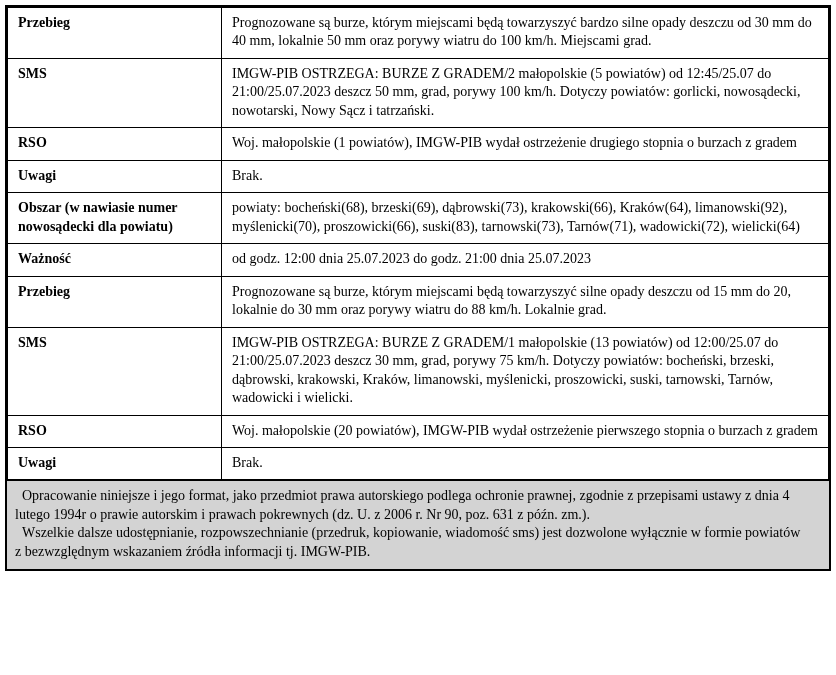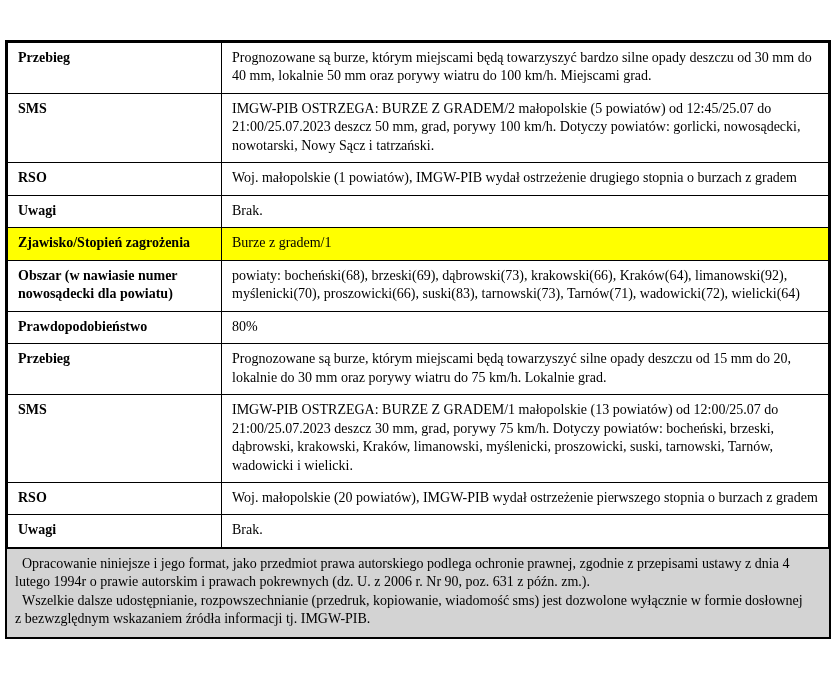--- a/index.html
+++ b/index.html
@@ -11,21 +11,20 @@
   }
   .page {
     width: 836px;
     height: 675px;
     padding: 5px;
     overflow: hidden;
   }
   .doc-frame {
     width: 826px;
     border: 2px solid #000000;
-    margin-top: 35px;
   }
   table.warning-table {
     width: 100%;
     border-collapse: collapse;
     table-layout: fixed;
   }
   table.warning-table td {
     border: 1px solid #000000;
     vertical-align: top;
     font-size: 14px;
@@ -67,50 +66,46 @@
           <td class="value-cell">IMGW-PIB OSTRZEGA: BURZE Z GRADEM/2 małopolskie (5 powiatów) od 12:45/25.07 do 21:00/25.07.2023 deszcz 50 mm, grad, porywy 100 km/h. Dotyczy powiatów: gorlicki, nowosądecki, nowotarski, Nowy Sącz i tatrzański.</td>
         </tr>
         <tr>
           <td class="label-cell">RSO</td>
           <td class="value-cell">Woj. małopolskie (1 powiatów), IMGW-PIB wydał ostrzeżenie drugiego stopnia o burzach z gradem</td>
         </tr>
         <tr>
           <td class="label-cell">Uwagi</td>
           <td class="value-cell">Brak.</td>
         </tr>
-        <tr class="highlight">
-          <td class="label-cell" style="background: rgb(255, 255, 0);">Zjawisko/Stopień zagrożenia</td>
-          <td class="value-cell" style="background: rgb(255, 255, 0);">Burze z gradem/1</td>
-        </tr>
         <tr>
           <td class="label-cell">Obszar (w nawiasie numer nowosądecki dla powiatu)</td>
           <td class="value-cell">powiaty: bocheński(68), brzeski(69), dąbrowski(73), krakowski(66), Kraków(64), limanowski(92), myślenicki(70),  proszowicki(66), suski(83), tarnowski(73), Tarnów(71), wadowicki(72), wielicki(64)</td>
         </tr>
         <tr>
-          <td class="label-cell">Prawdopodobieństwo</td>
-          <td class="value-cell">80%</td>
+          <td class="label-cell">Ważność</td>
+          <td class="value-cell">od godz. 12:00 dnia 25.07.2023 do godz. 21:00 dnia 25.07.2023</td>
         </tr>
         <tr>
           <td class="label-cell">Przebieg</td>
-          <td class="value-cell">Prognozowane są burze, którym miejscami będą towarzyszyć  silne opady deszczu od 15 mm do 20, lokalnie do 30 mm oraz porywy wiatru do 75 km/h. Lokalnie grad.</td>
+          <td class="value-cell">Prognozowane są burze, którym miejscami będą towarzyszyć  silne opady deszczu od 15 mm do 20, lokalnie do 30 mm oraz porywy wiatru do 88 km/h. Lokalnie grad.</td>
         </tr>
         <tr>
           <td class="label-cell">SMS</td>
           <td class="value-cell">IMGW-PIB OSTRZEGA: BURZE Z GRADEM/1 małopolskie (13 powiatów) od 12:00/25.07 do 21:00/25.07.2023 deszcz 30 mm, grad, porywy 75 km/h. Dotyczy powiatów: bocheński, brzeski, dąbrowski, krakowski, Kraków, limanowski, myślenicki,  proszowicki, suski, tarnowski, Tarnów, wadowicki i wielicki.</td>
         </tr>
         <tr>
           <td class="label-cell">RSO</td>
           <td class="value-cell">Woj. małopolskie (20 powiatów), IMGW-PIB wydał ostrzeżenie pierwszego stopnia o burzach z gradem</td>
         </tr>
         <tr>
           <td class="label-cell">Uwagi</td>
           <td class="value-cell">Brak.</td>
         </tr>
       </tbody>
     </table>
 
     <div class="footer-note" style="background: rgb(211, 211, 211);">
       <p>Opracowanie niniejsze i jego format, jako przedmiot prawa autorskiego podlega ochronie prawnej, zgodnie z przepisami ustawy z dnia 4 lutego 1994r o prawie autorskim i prawach pokrewnych (dz. U. z 2006 r. Nr 90, poz. 631 z późn.  zm.).</p>
-      <p>Wszelkie dalsze udostępnianie, rozpowszechnianie (przedruk, kopiowanie, wiadomość   sms) jest dozwolone wyłącznie w formie dosłownej z bezwzględnym wskazaniem źródła  informacji tj. IMGW-PIB.</p>
+      <p>Wszelkie dalsze udostępnianie, rozpowszechnianie (przedruk, kopiowanie, wiadomość   sms) jest dozwolone wyłącznie w formie powiatów z bezwzględnym wskazaniem źródła  informacji tj. IMGW-PIB.</p>
     </div>
 
   </div>
 </div>
 
 </body></html>

